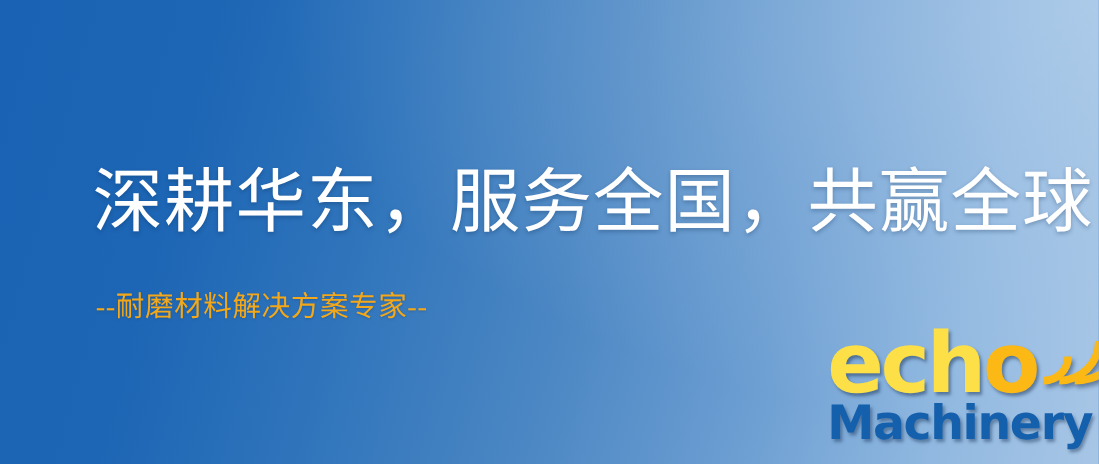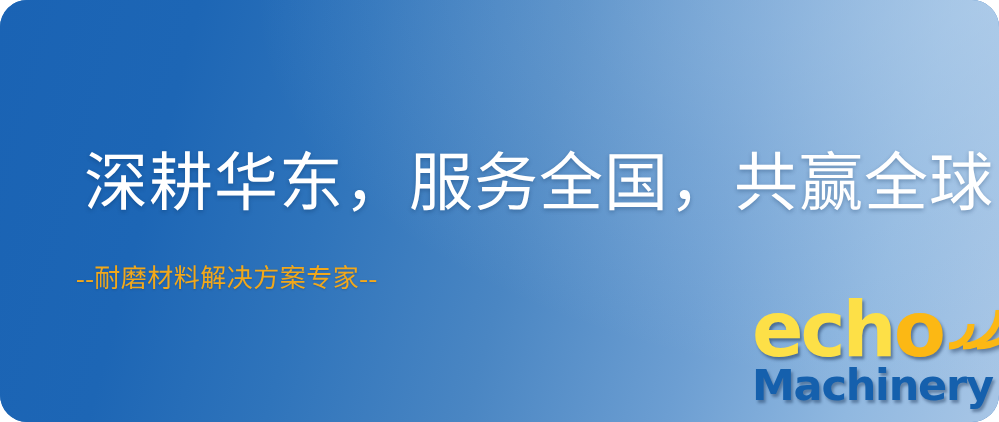--- a/index.html
+++ b/index.html
@@ -8,21 +8,20 @@
     background: #ffffff;
   }
   #banner {
     position: relative;
     width: 999px;
     height: 422px;
     overflow: hidden;
     background: #2a6fb8;
     font-family: "Liberation Sans", sans-serif;
     user-select: none;
-    border-radius: 27px;
   }
   
   #banner-bg {
     position: absolute;
     inset: 0;
     background:
       linear-gradient(105deg,
         #1a63b4 0%,
         #1d66b5 18%,
         #2f74bb 34%,
@@ -52,21 +51,21 @@
     font-weight: 400;
     color: #ffffff;
     letter-spacing: 1px;
     white-space: nowrap;
     text-shadow: 0 2px 4px rgba(8, 40, 80, 0.30);
   }
 
   
   #subtitle {
     position: absolute;
-    left: 76px;
+    left: 87px;
     top: 266px;
     font-family: "Liberation Serif", "DejaVu Serif", serif;
     font-size: 26px;
     line-height: 1.0;
     font-weight: 400;
     color: #f2a81a;
     letter-spacing: 0.5px;
     white-space: nowrap;
     text-shadow: 0 1px 2px rgba(20, 50, 90, 0.28);
   }

